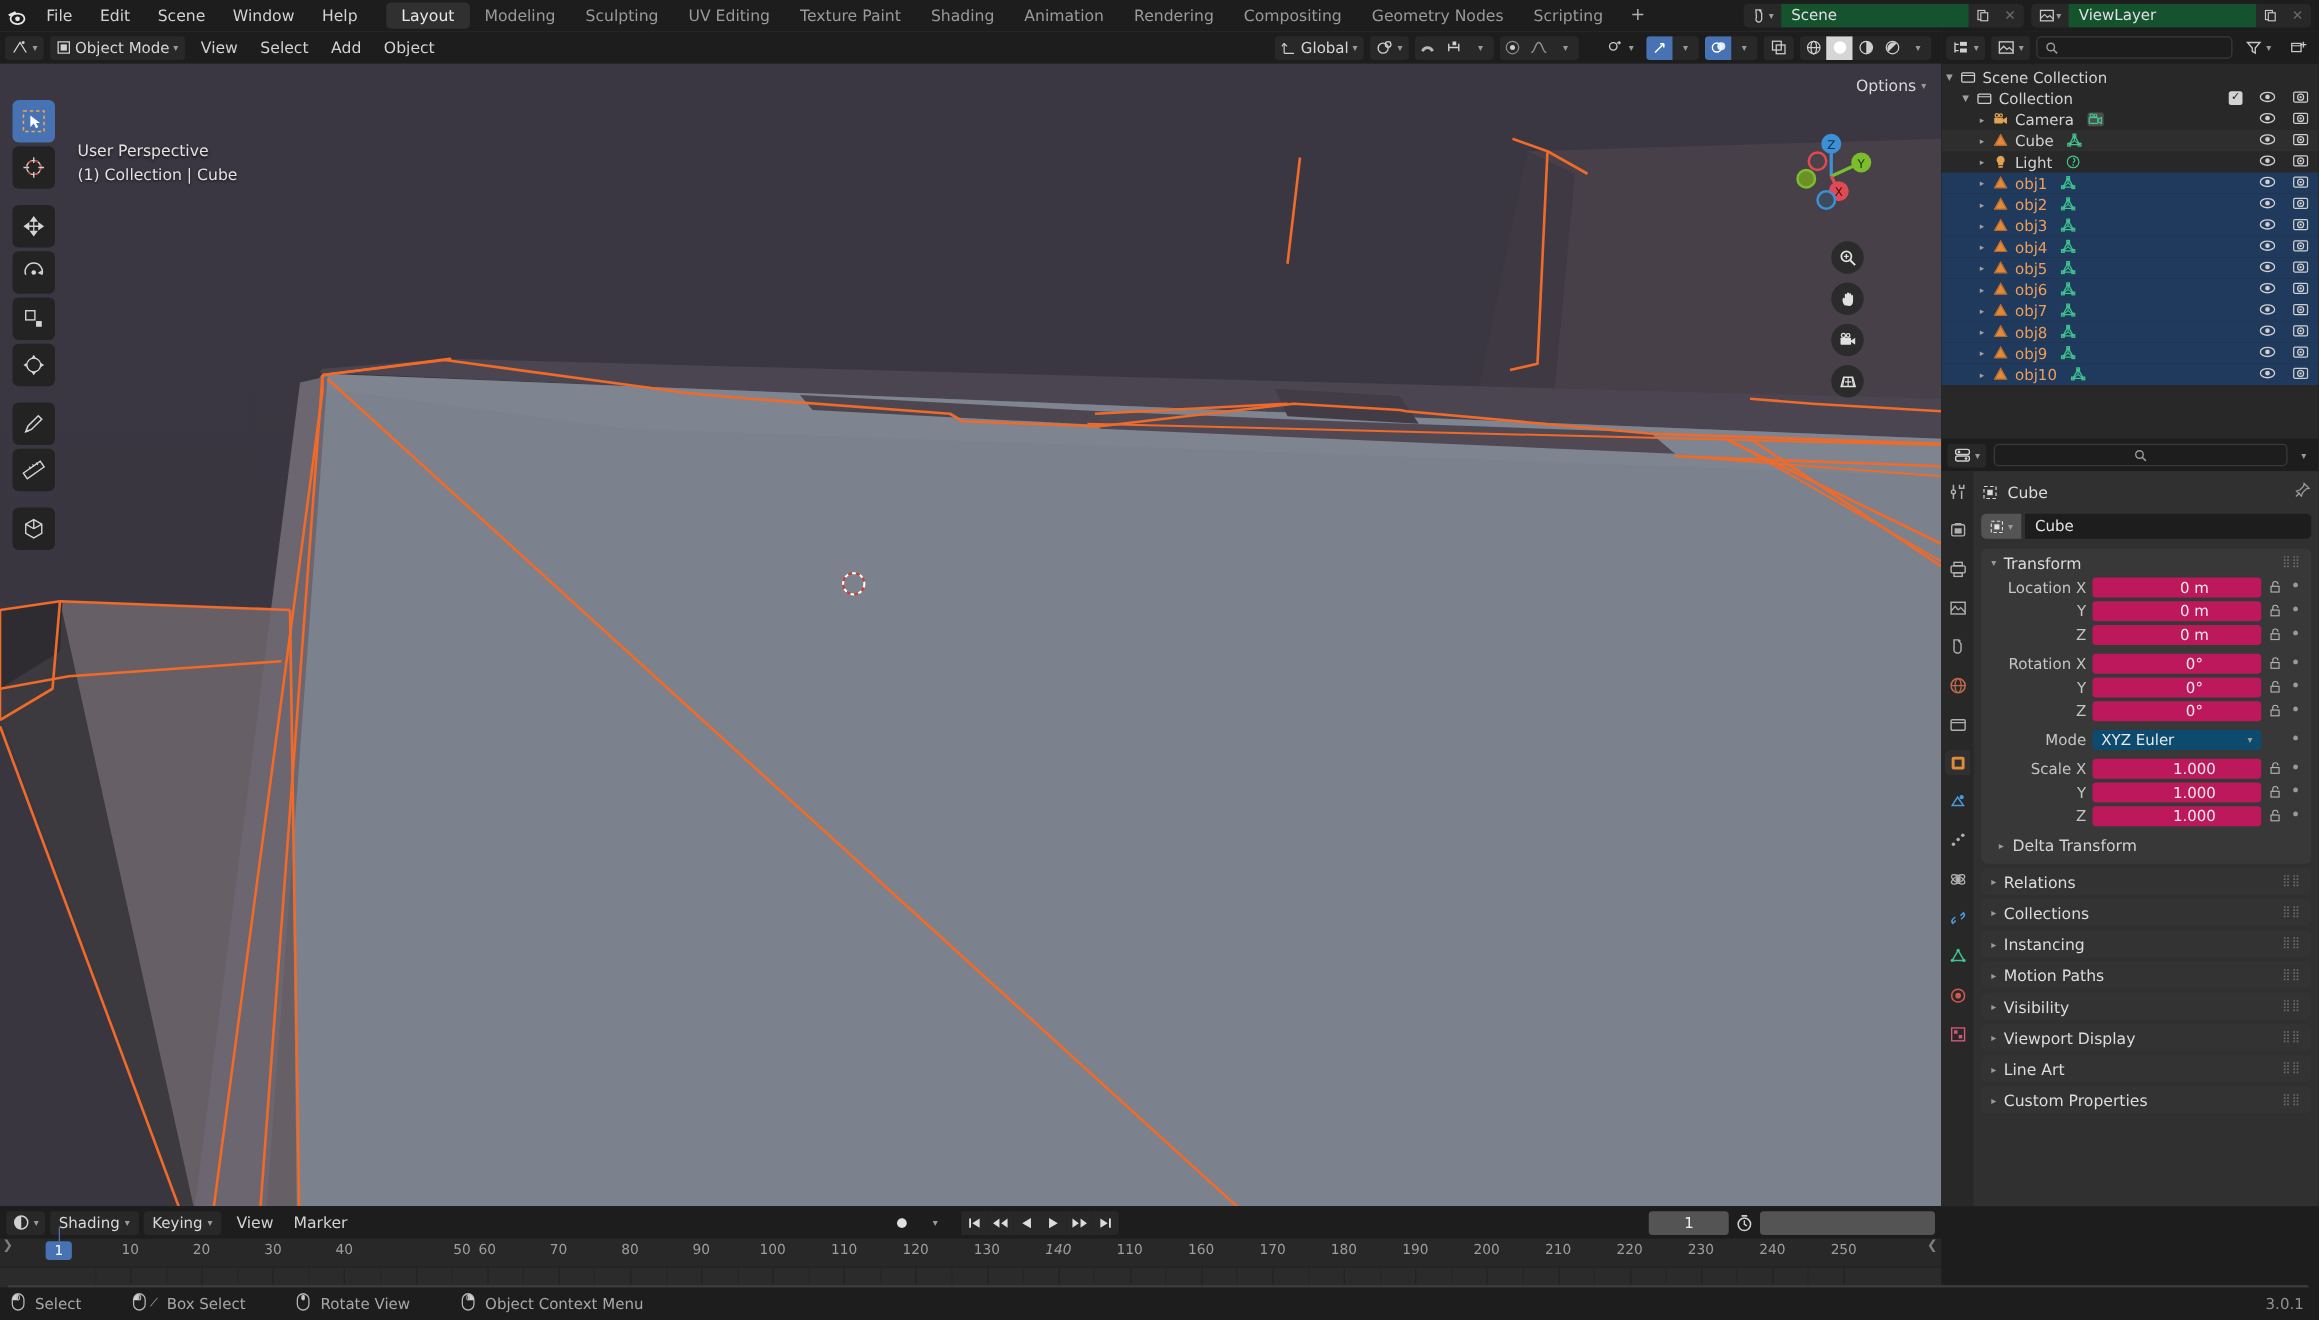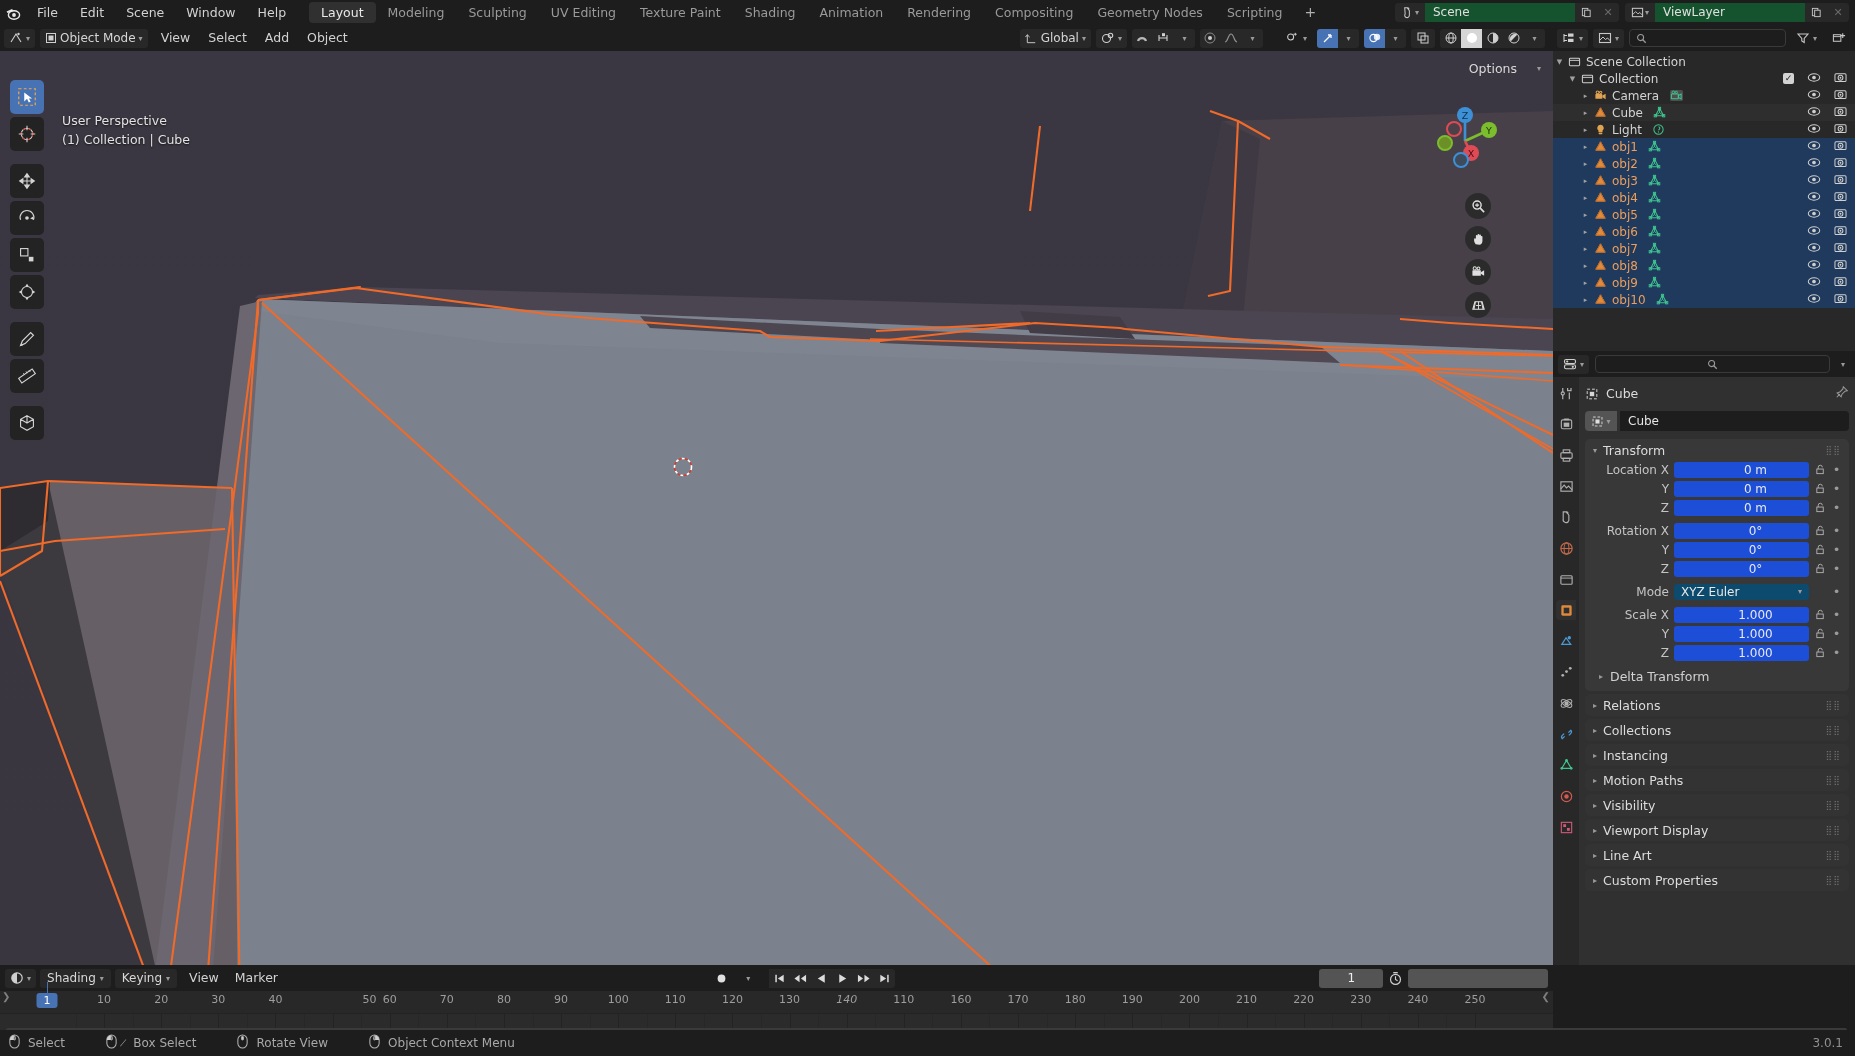--- a/index.html
+++ b/index.html
@@ -88,21 +88,21 @@
   .tool-gap { height: 7px; }
 
   #vp-text {
     position: absolute; left: 62px; top: 86px; z-index: 20;
     font-size: 12.5px; color: #e2e2e2; line-height: 19px;
     text-shadow: 0 1px 2px rgba(0,0,0,.7); pointer-events: none;
   }
 
   #vp-options {
     position: absolute; right: 12px; top: 36px; z-index: 20;
-    display: flex; align-items: center; gap: 20px; font-size: 12.5px; color: #d8d8d8;
+    display: flex; align-items: center; gap: 4px; font-size: 12.5px; color: #d8d8d8;
   }
 
   #gizmo { position: absolute; right: 46px; top: 74px; width: 84px; height: 84px; z-index: 20; }
   #vp-side-btns {
     position: absolute; right: 62px; top: 168px; z-index: 20;
     display: flex; flex-direction: column; gap: 7px;
   }
   .vpbtn {
     width: 26px; height: 26px; border-radius: 50%; background: #252525cc;
     display: flex; align-items: center; justify-content: center; color: #d8d8d8;
@@ -185,21 +185,21 @@
   .panel-head {
     height: 22px; display: flex; align-items: center; gap: 6px;
     padding: 0 8px; font-size: 12.5px; color: #dcdcdc;
   }
   .panel-head .dots { margin-left: auto; color: #6d6d6d; font-size: 9px; letter-spacing: 1px; }
   .panel.closed { background: #333333; margin-bottom: 3px; padding-bottom: 0; }
   .prow { display: flex; align-items: center; height: 17px; margin: 0 8px 2px 8px; gap: 5px; }
   .prow.gaptop { margin-top: 6px; }
   .plabel { width: 76px; text-align: right; font-size: 12px; color: #c4c4c4; }
   .pfield {
-    flex: 1; height: 16px; background: #1d4ed8; border-radius: 3px;
+    flex: 1; height: 16px; background: #be185d; border-radius: 3px;
     font-size: 12px; color: #e8e8e8; display: flex; align-items: center;
     justify-content: center;
     padding-left: 28px;
   }
   .pfield.dark { background: #0c4a6e; justify-content: space-between; padding: 0 7px; }
   .plock { width: 13px; color: #b2b2b2; display: flex; align-items: center; justify-content: center; }
   .pdot { width: 9px; color: #9a9a9a; text-align: center; font-size: 13px; line-height: 1; }
   .sub-closed {
     display: flex; align-items: center; gap: 7px; height: 19px;
     padding: 0 8px 0 14px; font-size: 12.5px; color: #d2d2d2;

